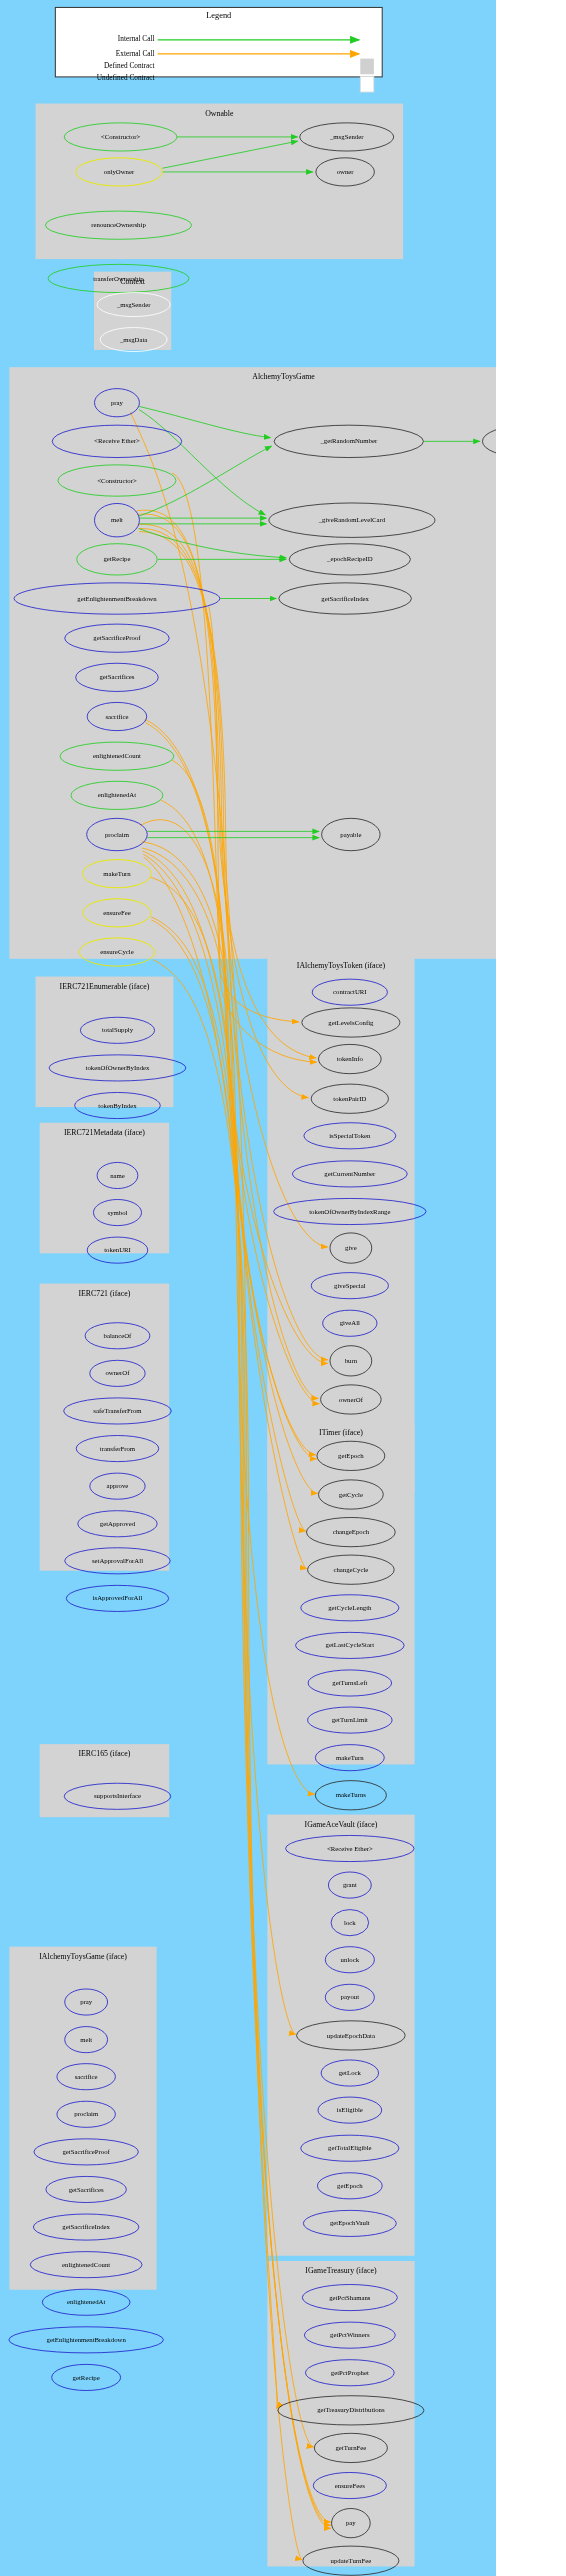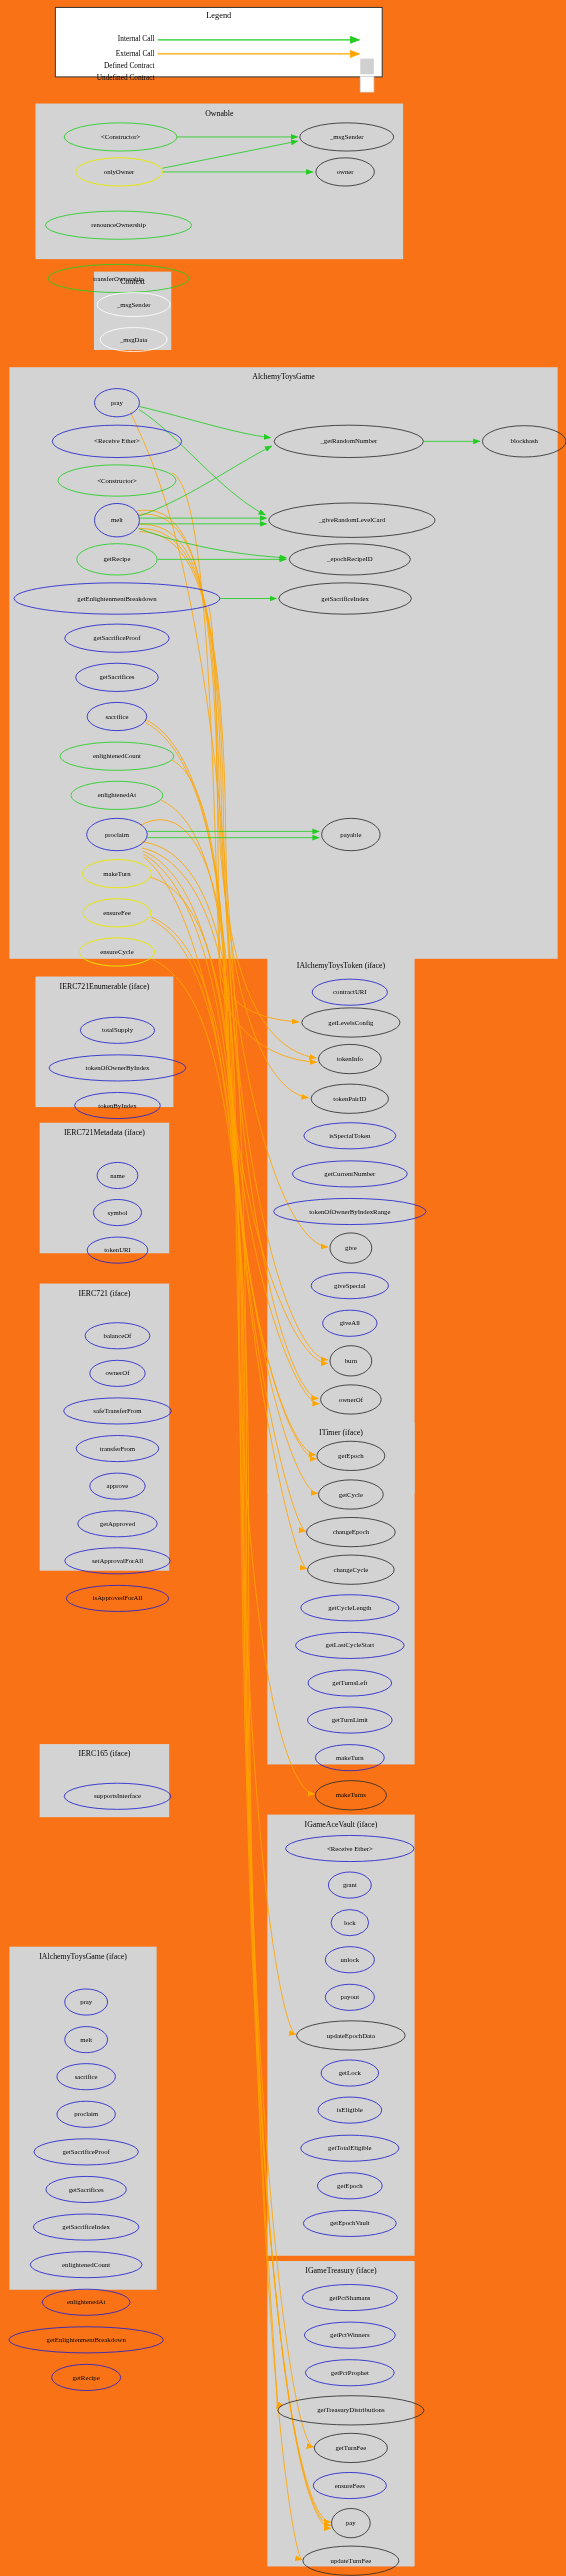--- a/index.html
+++ b/index.html
@@ -1,17 +1,17 @@
 <!DOCTYPE html>
 <html style="font-size:8.4px"><head>
 <meta charset="utf-8">
 <style>
   html,body{margin:0;padding:0;background:#ffffff;}
   body{font-family:"Liberation Serif", serif;}
-  #canvas{position:relative;width:566px;height:2576px;background:#f97316;overflow:hidden;}
+  #canvas{position:relative;width:496px;height:2576px;background:#7dd3fc;overflow:hidden;}
   svg.layer{position:absolute;left:0;top:0;width:566px;height:2576px;}
   .cluster-rect{fill:#d3d3d3;stroke:none;}
   .cluster-title{font-family:"Liberation Serif",serif;font-size:15px;fill:#000;text-anchor:middle;dominant-baseline:middle;}
   .node-label{font-family:"Liberation Serif",serif;font-size:13px;fill:#000;text-anchor:middle;dominant-baseline:middle;}
   .legend-box{fill:#ffffff;stroke:#3a3a3a;stroke-width:2;}
   .legend-text{font-family:"Liberation Serif",serif;font-size:14px;fill:#000;text-anchor:end;dominant-baseline:middle;}
   .legend-title{font-family:"Liberation Serif",serif;font-size:16px;fill:#000;text-anchor:middle;dominant-baseline:middle;}
   ellipse{fill:none;}
   .e-blue{stroke:#2020cc;stroke-width:1.6;}
   .e-green{stroke:#22cc22;stroke-width:1.6;}

